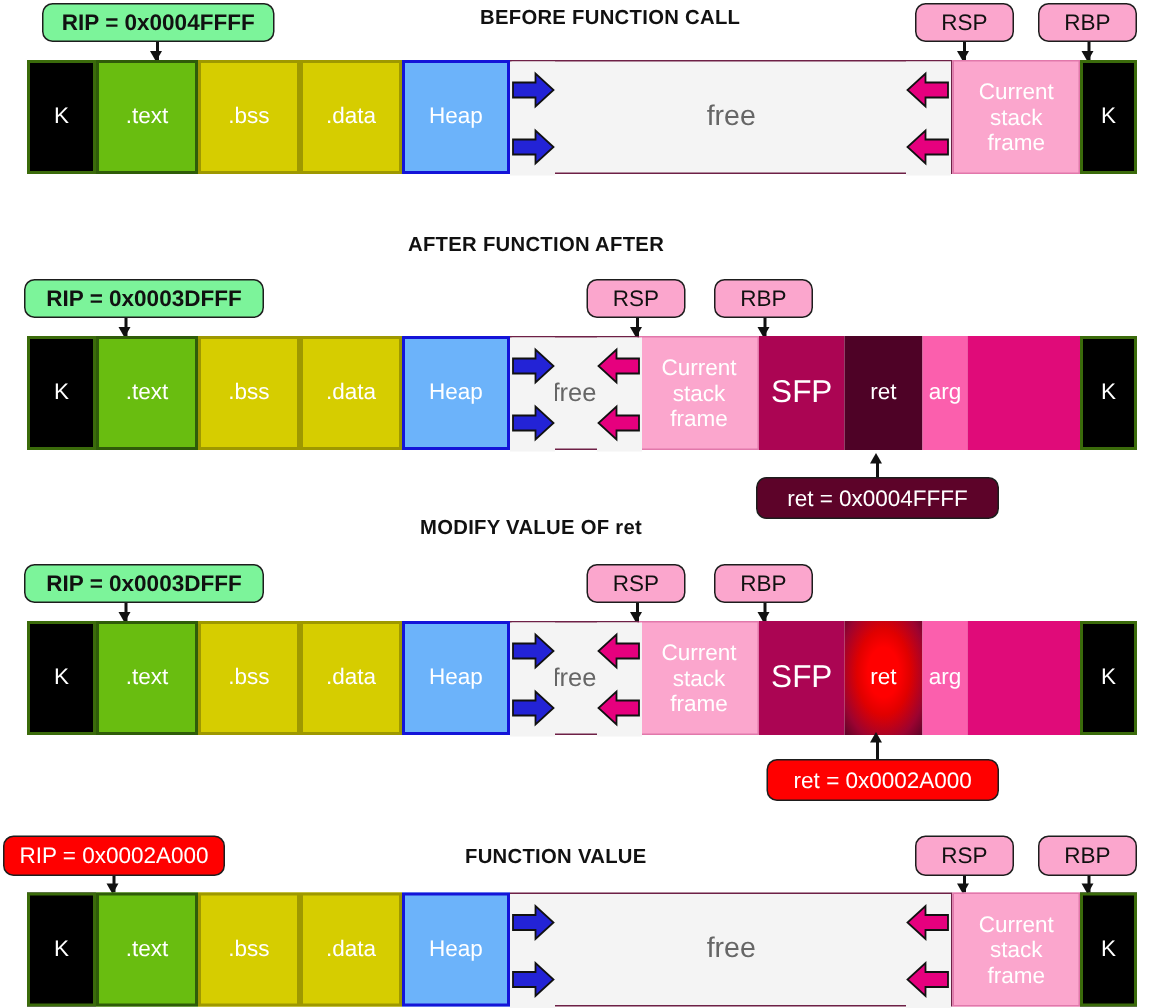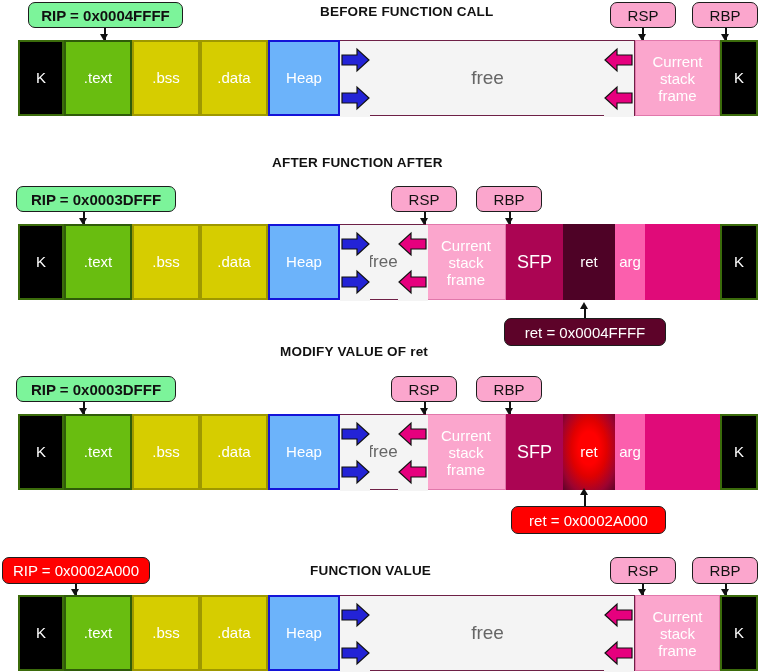--- a/index.html
+++ b/index.html
@@ -39,21 +39,21 @@
     overflow:hidden;
   }
   .seg.k        {background:#000000;border:2px solid #3b6b0b;color:#ffffff;}
   .seg.text     {background:#69bd10;border:2px solid #2f5c09;}
   .seg.bss      {background:#d6cd00;border:2px solid #9e9800;}
   .seg.data     {background:#d6cd00;border:2px solid #9e9800;text-align:right;}
   .seg.heap     {background:#6cb3fa;border:2px solid #1414d8;text-align:center;}
   .seg.free     {background:#f4f4f4;border:1px solid #6e2046;color:#666666;font-size:19px;}
   .seg.freesm   {background:#f4f4f4;border:1px solid #6e2046;color:#666666;font-size:17px;}
   .seg.csf      {background:#fba6cd;border:1px solid #e178ab;color:#ffffff;font-size:15px;line-height:17px;}
-  .seg.sfp      {background:#ab0553;border:none;color:#ffffff;font-size:18px;}
+  .seg.sfp      {background:#ab0553;border:none;color:#ffffff;font-size:21px;}
   .seg.ret      {background:#4e0226;border:none;color:#ffffff;font-size:15px;}
   .seg.rethot   {background:radial-gradient(ellipse at 50% 45%, #ff0000 0%, #ff0000 28%, #e00000 48%, #9c0330 78%, #5d0329 100%);border:none;color:#ffffff;font-size:15px;}
   .seg.arg      {background:#fb5fad;border:none;color:#ffffff;font-size:15px;}
   .seg.stackrest{background:#e00b79;border:none;}
 
   
   .arrows{
     position:absolute;
     width:30px;
     height:76px;

